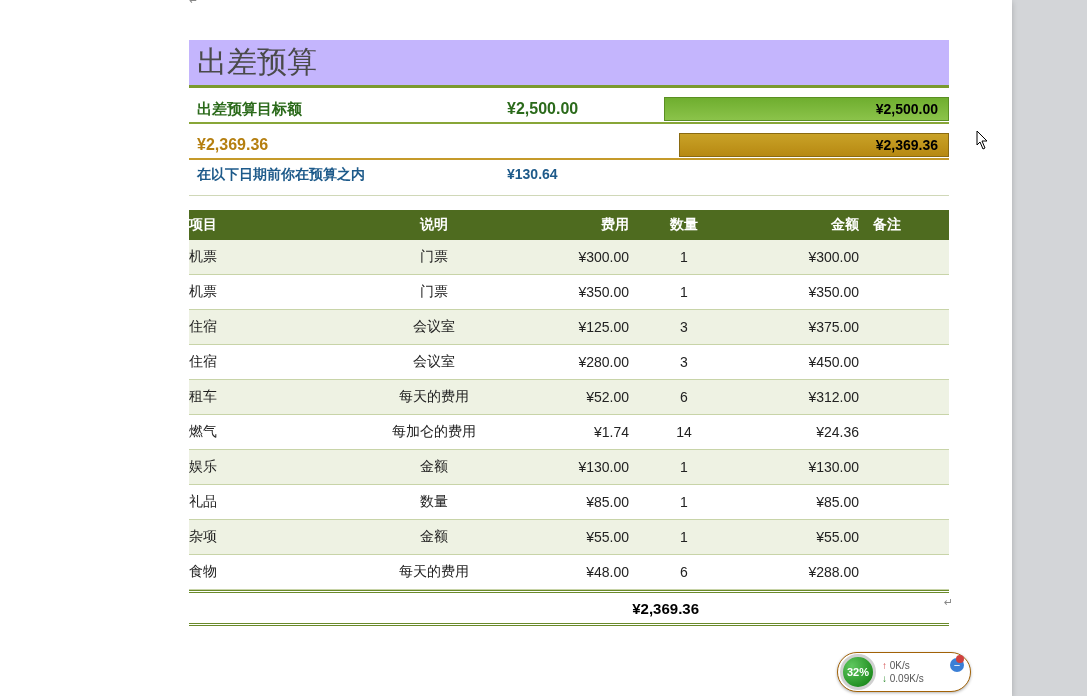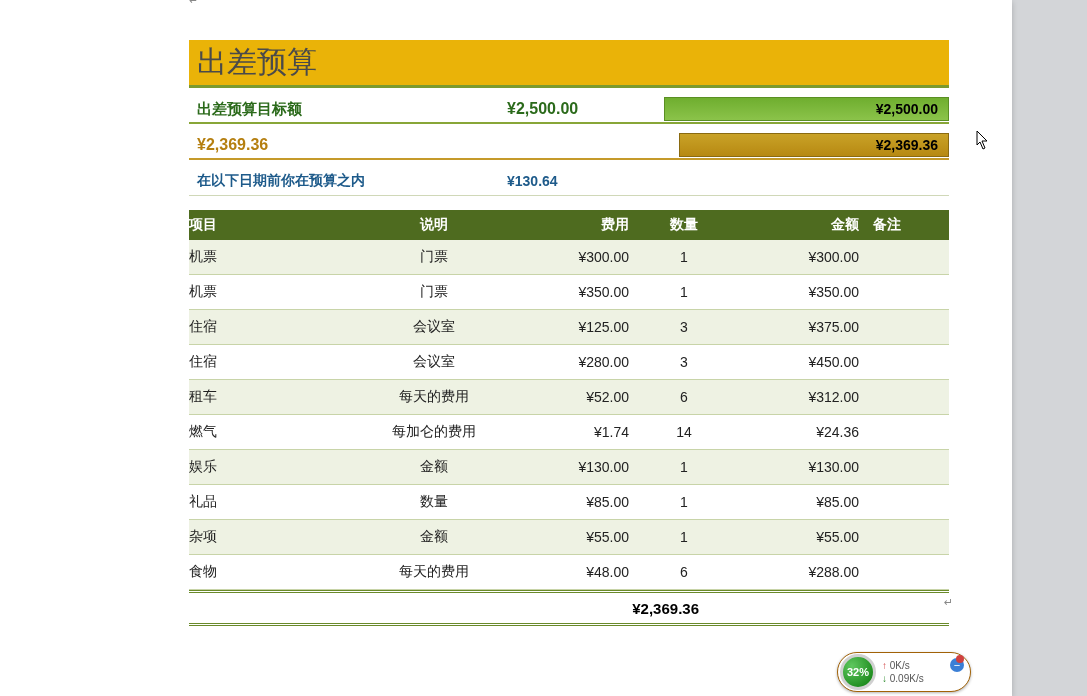--- a/index.html
+++ b/index.html
@@ -35,21 +35,21 @@
   .para-mark2 {
     position: absolute;
     right: -4px;
     top: 596px;
     color: #888;
     font-size: 11px;
   }
   .title-band {
     margin-top: 40px;
     height: 48px;
-    background: #eab308;
+    background: #c4b5fd;
     border-bottom: 3px solid #7b9a2e;
     display: flex;
     align-items: center;
     padding-left: 8px;
   }
   .title-band span {
     font-size: 30px;
     color: #4a4a4a;
     font-weight: 400;
   }
@@ -97,21 +97,21 @@
     background: linear-gradient(#6fae2f, #8bc34a);
     border: 1px solid #5a8f23;
   }
   .bar.gold {
     width: 270px;
     background: linear-gradient(#c9a227, #b78912);
     border: 1px solid #8a6a10;
   }
   .status-row {
     display: flex;
-    align-items: center;
+    align-items: flex-start;
     height: 30px;
     padding-left: 8px;
     border-bottom: 1px solid #d0d8b8;
     margin-top: 6px;
   }
   .status-label {
     width: 310px;
     font-size: 14px;
     color: #1d5a8a;
     font-weight: 600;

